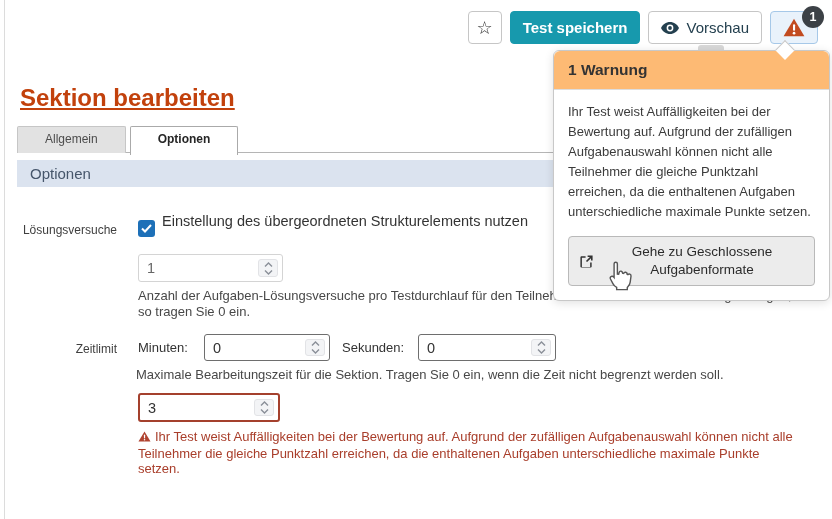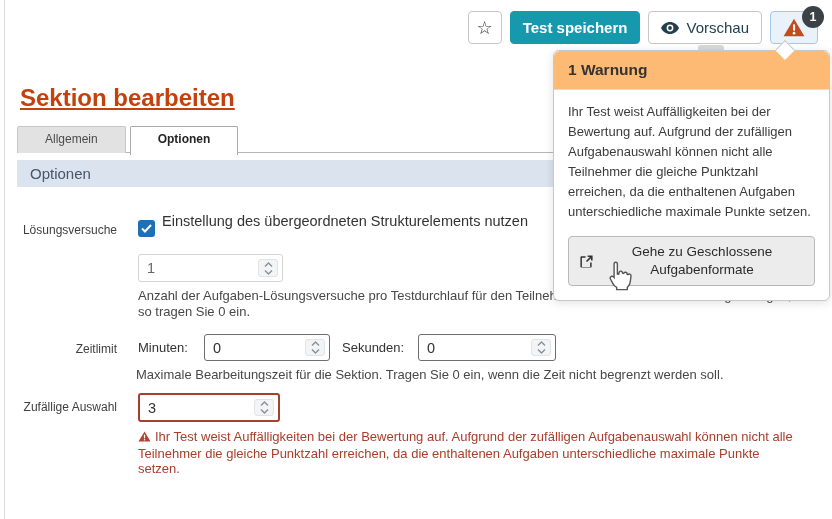--- a/index.html
+++ b/index.html
@@ -225,21 +225,20 @@
       <svg width="9" height="6" viewBox="0 0 9 6">
           <polyline points="1,4.5 4.5,1 8,4.5" fill="none" stroke="#8a8f98" stroke-width="1.4"></polyline>
         </svg>
       <svg width="9" height="6" viewBox="0 0 9 6">
           <polyline points="1,1.5 4.5,5 8,1.5" fill="none" stroke="#8a8f98" stroke-width="1.4"></polyline>
         </svg>
     </span>
   </div>
   <div class="help-text" style="left:136px; top:367px; width:690px">Maximale Bearbeitungszeit für die Sektion. Tragen Sie 0 ein, wenn die Zeit nicht begrenzt werden soll.</div>
 
-  <div class="form-label" style="top:398px">Zufällige Auswahl</div>
   <div class="num-input inp-error" style="left:138px; top:393px; width:142px; height:29px">
     <input value="3" style="">
     <span class="spinner">
       <svg width="9" height="6" viewBox="0 0 9 6">
           <polyline points="1,4.5 4.5,1 8,4.5" fill="none" stroke="#8a8f98" stroke-width="1.4"></polyline>
         </svg>
       <svg width="9" height="6" viewBox="0 0 9 6">
           <polyline points="1,1.5 4.5,5 8,1.5" fill="none" stroke="#8a8f98" stroke-width="1.4"></polyline>
         </svg>
     </span>

